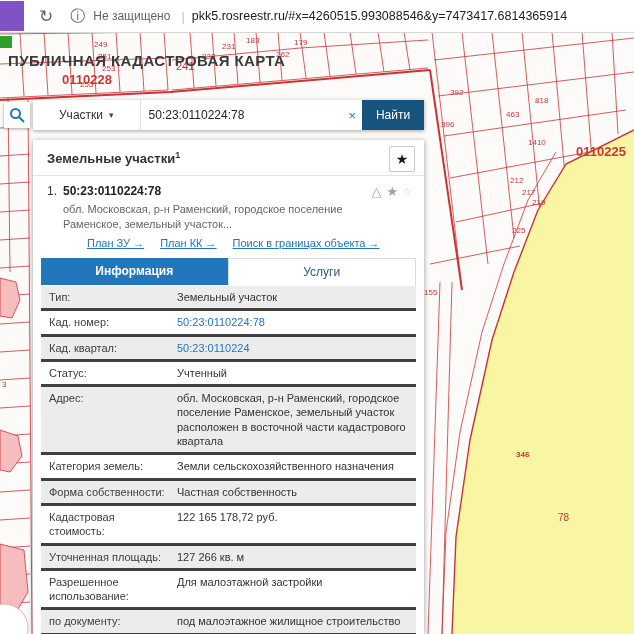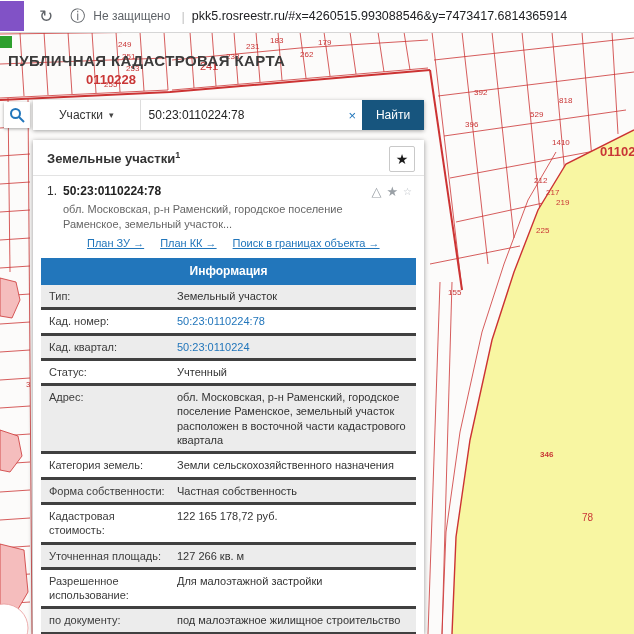--- a/index.html
+++ b/index.html
@@ -15,21 +15,21 @@
   .purple-block{width:24px;height:30px;background:#8152c6;margin:1px 8px 1px 0;}
   .toolbar-icon{color:#5f6368;font-size:17px;margin:0 7px;cursor:pointer;}
   .info-icon{color:#5f6368;font-size:15px;margin:0 4px 0 10px;cursor:pointer;}
   .security-text{color:#5f6368;font-size:12px;margin:0 4px;white-space:nowrap;}
   .url-sep{color:#c4c4c4;margin:0 7px;font-size:13px;}
   .url-text{color:#202124;font-size:12.5px;white-space:nowrap;overflow:hidden;flex:1;}
   
   .map{position:absolute;top:32px;left:0;width:634px;height:602px;background:#fcfbfa;overflow:hidden;z-index:0;cursor:grab;}
   .map svg{position:absolute;top:0;left:0;}
   #map-labels{position:absolute;top:0;left:0;width:100%;height:100%;}
-  .map-label{position:absolute;color:#c93636;white-space:nowrap;pointer-events:none;padding-left:24px;}
+  .map-label{position:absolute;color:#c93636;white-space:nowrap;pointer-events:none;}
   .map-title{
     position:absolute;left:8px;top:52px;z-index:10;font-size:15px;font-weight:bold;
     color:#3b3b3b;letter-spacing:.4px;white-space:nowrap;
   }
   
   .search-icon-box{
     position:absolute;left:4px;top:102px;width:26px;height:26px;background:#fff;z-index:20;
     box-shadow:0 1px 3px rgba(0,0,0,.35);display:flex;align-items:center;justify-content:center;cursor:pointer;
   }
   .search-panel{
@@ -136,21 +136,21 @@
       <span class="map-label" style="left: 80px; top: 48px; font-size: 8px;">255</span>
       <span class="map-label" style="left: 176px; top: 28px; font-size: 11px;">241</span>
       <span class="map-label" style="left: 202px; top: 20px; font-size: 8px;">233</span>
       <span class="map-label" style="left: 222px; top: 10px; font-size: 8px;">231</span>
       <span class="map-label" style="left: 246px; top: 4px; font-size: 8px;">183</span>
       <span class="map-label" style="left: 276px; top: 18px; font-size: 8px;">262</span>
       <span class="map-label" style="left: 294px; top: 6px; font-size: 8px;">179</span>
       <span class="map-label" style="left: 450px; top: 56px; font-size: 8px;">392</span>
       <span class="map-label" style="left: 441px; top: 88px; font-size: 8px;">396</span>
       <span class="map-label" style="left: 514px; top: 64px; font-size: 8px; margin-left: 21px;">818</span>
-      <span class="map-label" style="left: 506px; top: 78px; font-size: 8px;">529</span>
+      <span class="map-label" style="left: 506px; top: 78px; font-size: 8px;">463</span>
       <span class="map-label" style="left: 528px; top: 106px; font-size: 8px;">1410</span>
       <span class="map-label" style="left: 510px; top: 144px; font-size: 8px;">212</span>
       <span class="map-label" style="left: 522px; top: 156px; font-size: 8px;">217</span>
       <span class="map-label" style="left: 532px; top: 166px; font-size: 8px;">219</span>
       <span class="map-label" style="left: 512px; top: 194px; font-size: 8px;">225</span>
       <span class="map-label" style="left: 424px; top: 256px; font-size: 8px;">155</span>
       <span class="map-label" style="left: 516px; top: 418px; font-size: 8px; font-weight: bold;">346</span>
       <span class="map-label" style="left: 558px; top: 480px; font-size: 10px;">78</span>
       <span class="map-label" style="left: 2px; top: 348px; font-size: 8px;">3</span>
     </div>
@@ -196,20 +196,21 @@
     <div class="item-address">обл. Московская, р-н Раменский, городское поселение Раменское, земельный участок...</div>
     <div class="item-links">
       <a>План ЗУ →</a>
       <a>План КК →</a>
       <a>Поиск в границах объекта →</a>
     </div>
   </div>
 
   <div class="tabs">
     <div class="tab active">Информация</div>
+    <div class="tab inactive">Услуги</div>
   </div>
 
   <div class="info-table" id="info-table">
       <div class="info-row shade">
         <div class="info-label">Тип:</div>
         <div class="info-value">Земельный участок</div>
       </div>
       <div class="info-row">
         <div class="info-label">Кад. номер:</div>
         <div class="info-value link">50:23:0110224:78</div>

